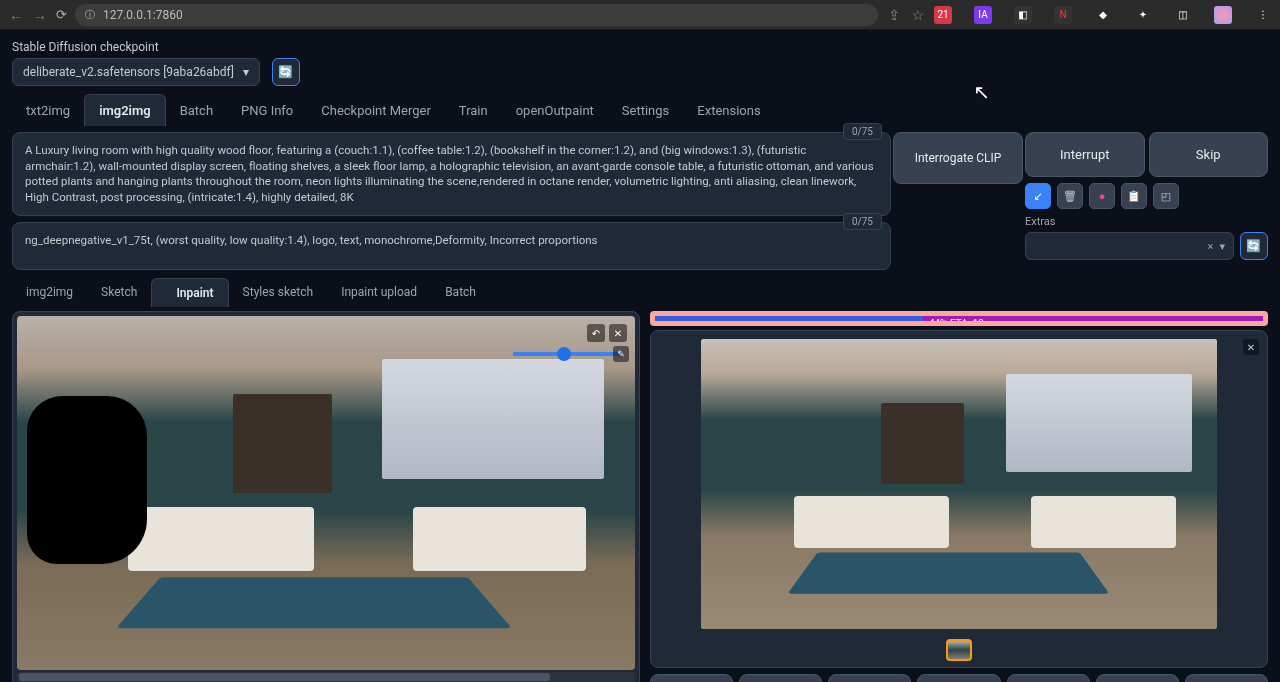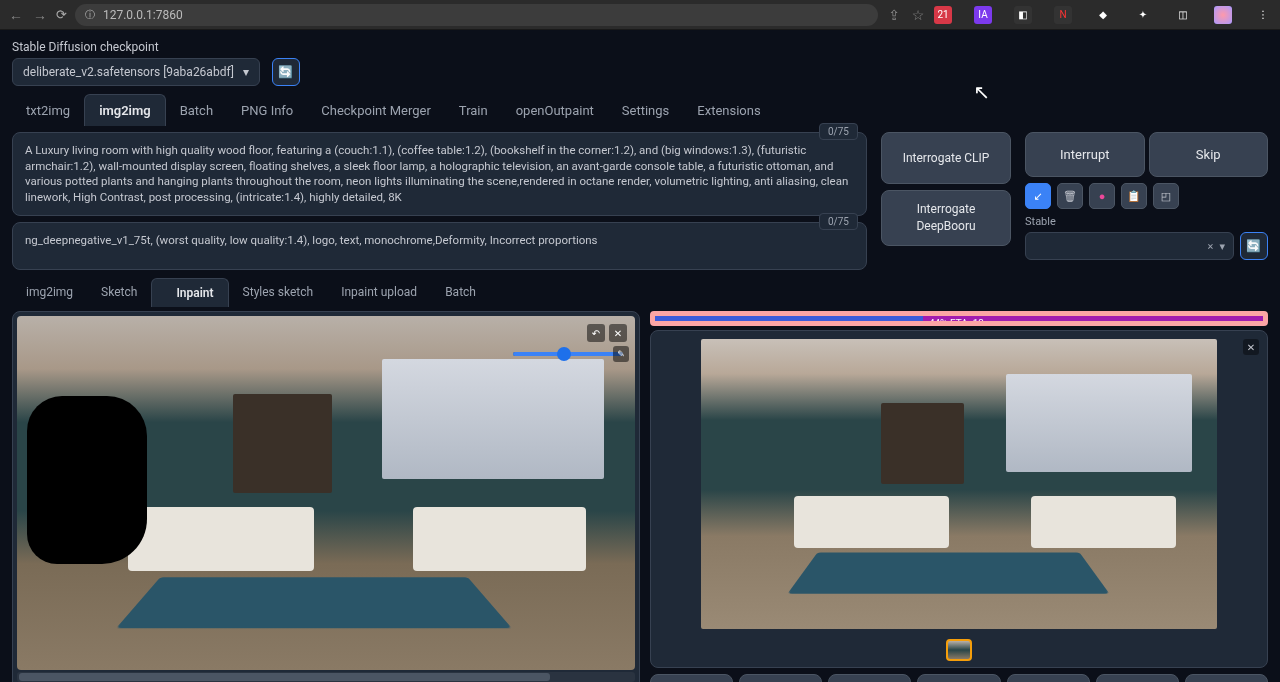--- a/index.html
+++ b/index.html
@@ -20,21 +20,21 @@
 .ckpt-row { display: flex; gap: 12px; align-items: center; margin-bottom: 8px; }
 .ckpt-select { background: #1f2937; border: 1px solid #374151; border-radius: 6px; padding: 6px 10px; width: 248px; font-size: 12px; color: #c5c8d0; display: flex; justify-content: space-between; align-items: center; }
 .refresh-btn { background: #1f2937; border: 1px solid #3b82f6; border-radius: 6px; width: 28px; height: 28px; display: flex; align-items: center; justify-content: center; color: #3b82f6; font-size: 12px; cursor: pointer; }
 
 
 .main-tabs { display: flex; gap: 0; margin-bottom: 6px; align-items: flex-end; }
 .main-tab { padding: 8px 14px; font-size: 13px; color: #9ca3af; cursor: pointer; border-radius: 6px 6px 0 0; }
 .main-tab.active { background: #1f2937; color: #e5e7eb; font-weight: 600; border: 1px solid #374151; border-bottom: none; }
 
 
-.main-row { display: flex; gap: 14px; }
+.main-row { display: flex; gap: 2px; }
 .left-col { flex: 1; }
 
 
 .prompt-box { position: relative; background: #1f2937; border: 1px solid #374151; border-radius: 8px; padding: 10px 12px; margin-bottom: 6px; }
 .prompt-text { font-size: 11.5px; line-height: 1.35; color: #c5c8d0; word-wrap: break-word; }
 .token-badge { position: absolute; top: -10px; right: 8px; background: #1f2937; border: 1px solid #374151; border-radius: 4px; padding: 2px 8px; font-size: 10px; color: #9ca3af; }
 
 
 .interrogate-btn { background: #374151; border: 1px solid #4b5563; border-radius: 8px; padding: 18px 8px; text-align: center; font-size: 12px; color: #e5e7eb; cursor: pointer; margin-bottom: 6px; }
 .action-row { display: flex; gap: 4px; margin-bottom: 6px; }
@@ -142,38 +142,35 @@
         <div class="prompt-text">A Luxury living room with high quality wood floor, featuring a (couch:1.1), (coffee table:1.2), (bookshelf in the corner:1.2), and (big windows:1.3), (futuristic armchair:1.2), wall-mounted display screen, floating shelves, a sleek floor lamp, a holographic television, an avant-garde console table, a futuristic ottoman, and various potted plants and hanging plants throughout the room, neon lights illuminating the scene,rendered in octane render, volumetric lighting, anti aliasing, clean linework, High Contrast, post processing, (intricate:1.4), highly detailed, 8K</div>
       </div>
       <div class="prompt-box" style="min-height:48px">
         <div class="token-badge">0/75</div>
         <div class="prompt-text">ng_deepnegative_v1_75t, (worst quality, low quality:1.4), logo, text, monochrome,Deformity, Incorrect proportions</div>
       </div>
     </div>
 
     <div style="width:130px">
       <div class="interrogate-btn">Interrogate CLIP</div>
-      <div class="interrogate-btn" style="padding:10px 8px;line-height:1.4">
-        <span>Interrogate DeepBooru</span>
-      </div>
     </div>
 
     <div style="width:243px">
       <div class="action-row">
         <div class="action-btn">Interrupt</div>
         <div class="action-btn">Skip</div>
       </div>
       <div class="tool-row">
         <div class="tool-btn blue">↙</div>
         <div class="tool-btn">🗑</div>
         <div class="tool-btn" style="color:#ec4899">●</div>
         <div class="tool-btn">📋</div>
         <div class="tool-btn">◰</div>
       </div>
-      <div class="styles-label">Stable</div>
+      <div class="styles-label">Extras</div>
       <div class="styles-row">
         <div class="styles-select">
           <span>×</span>
           <span>▾</span>
         </div>
         <div class="refresh-btn">🔄</div>
       </div>
     </div>
   </div>
 

